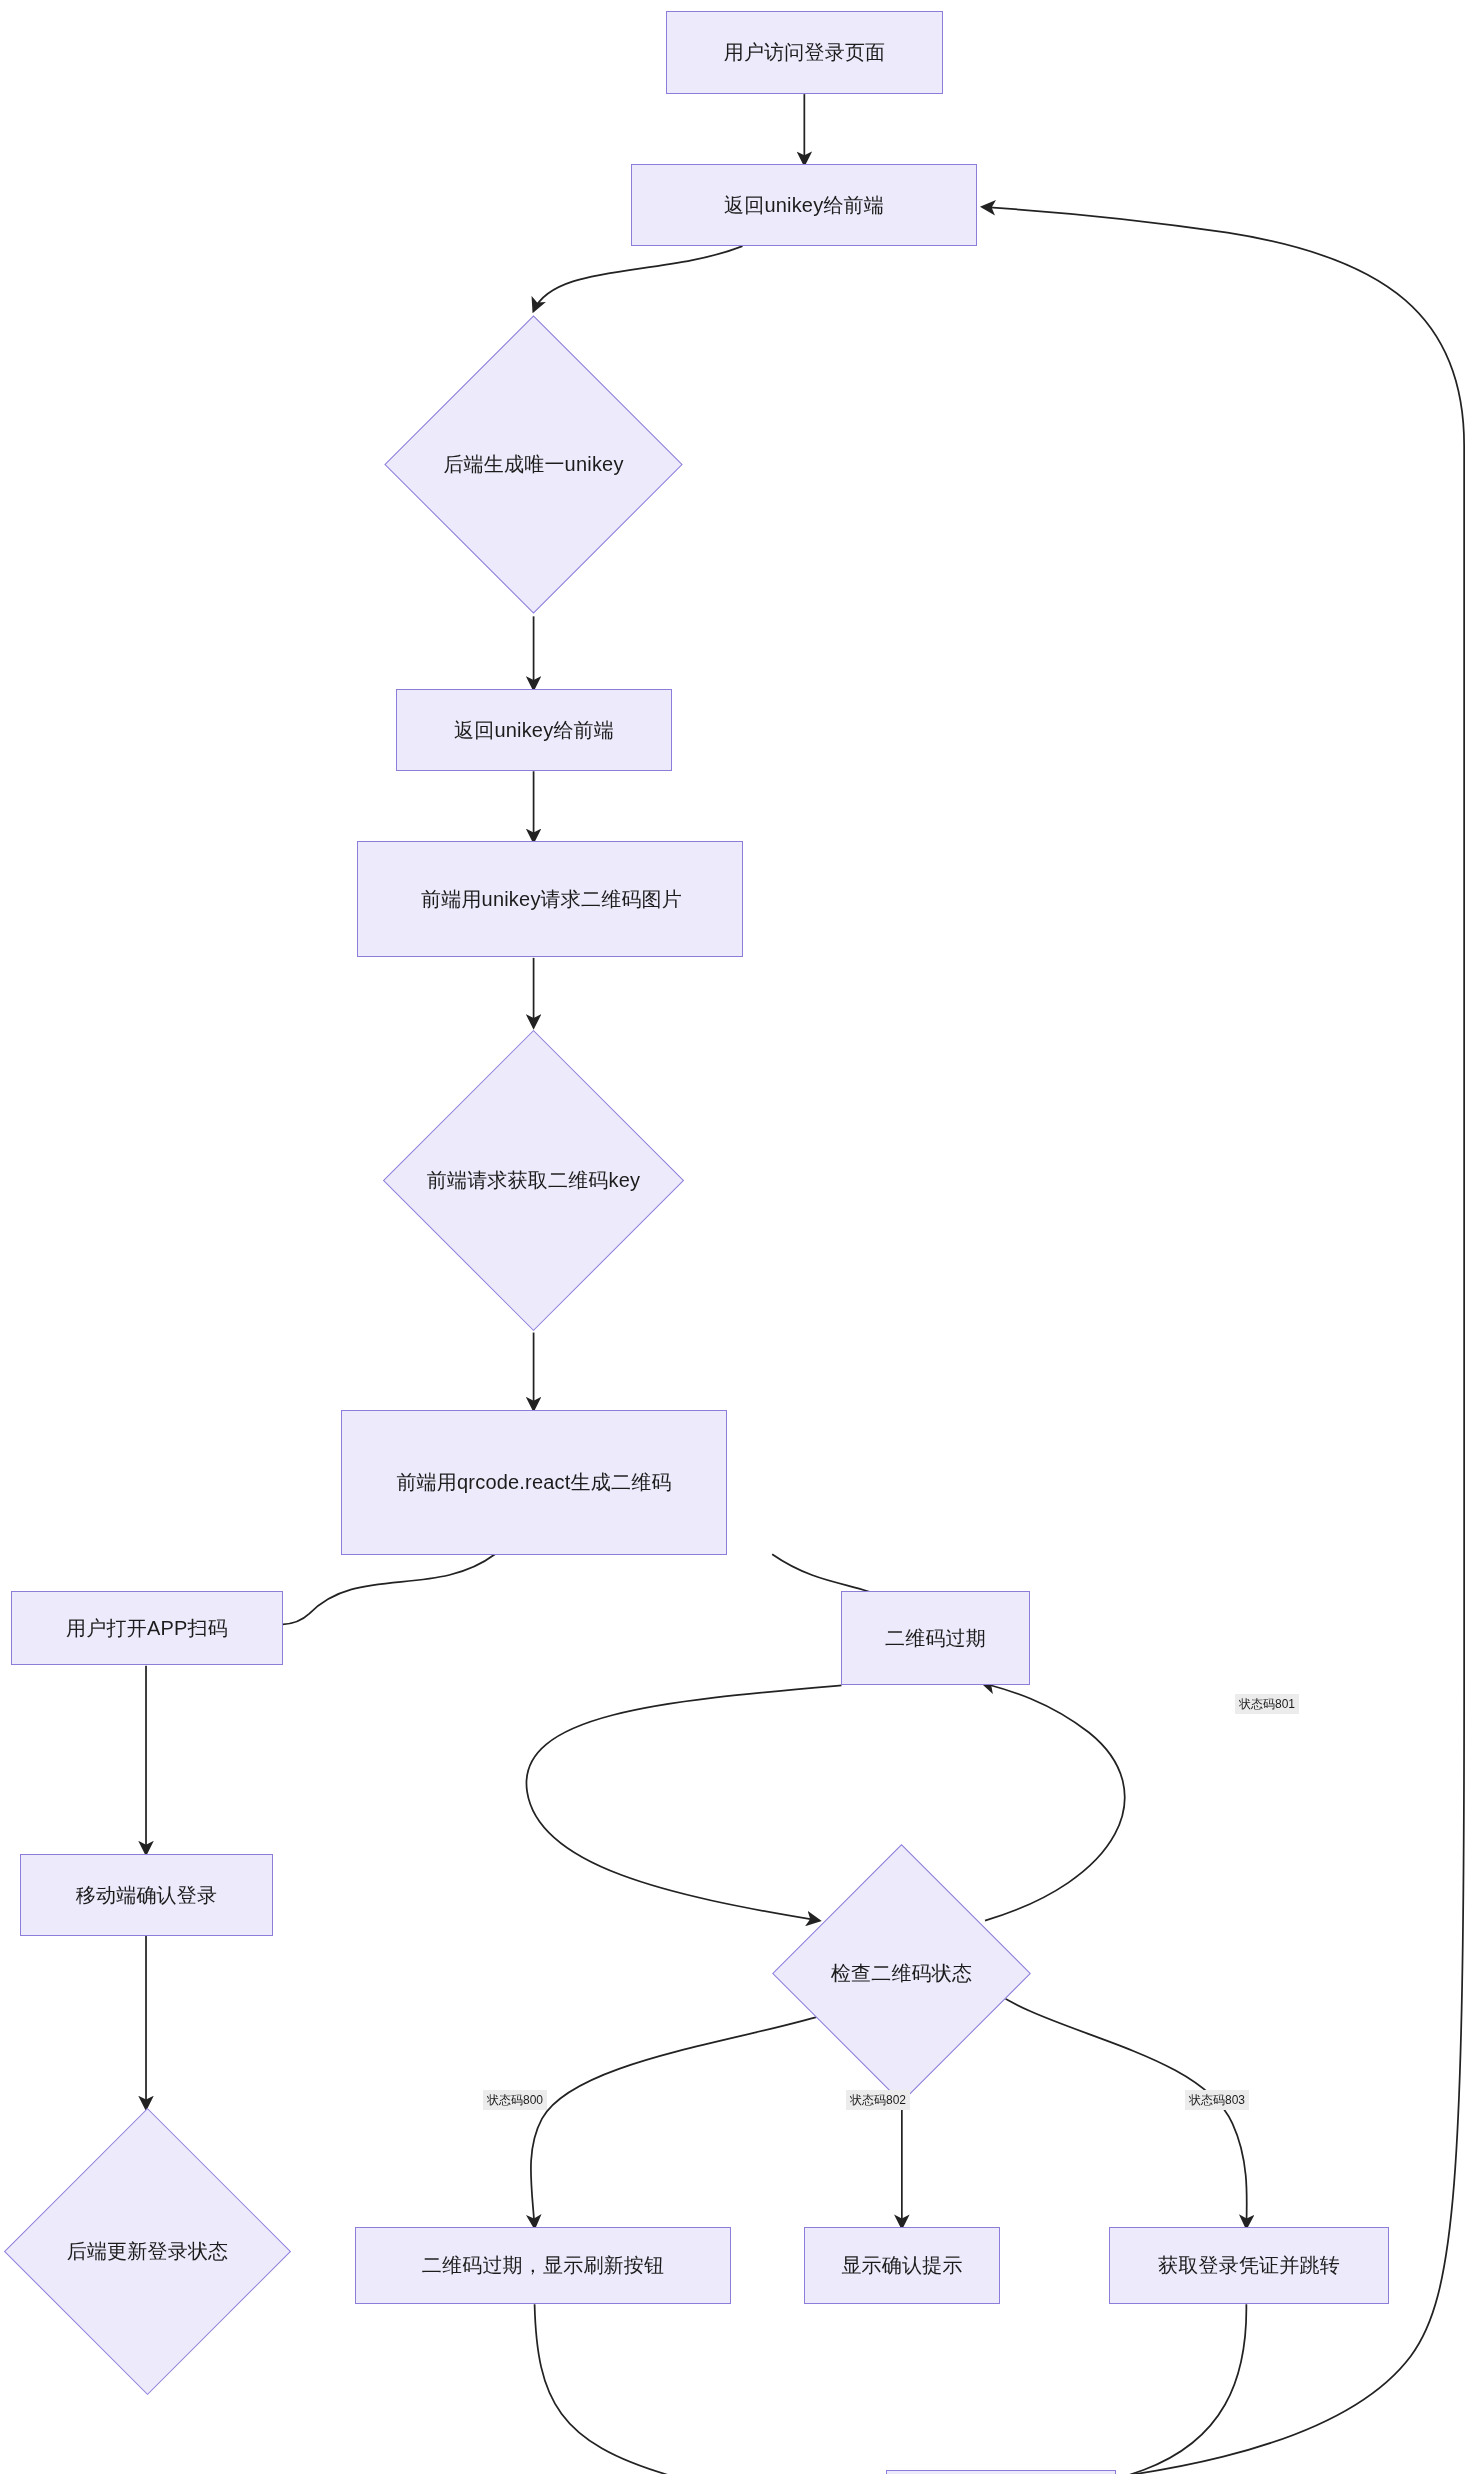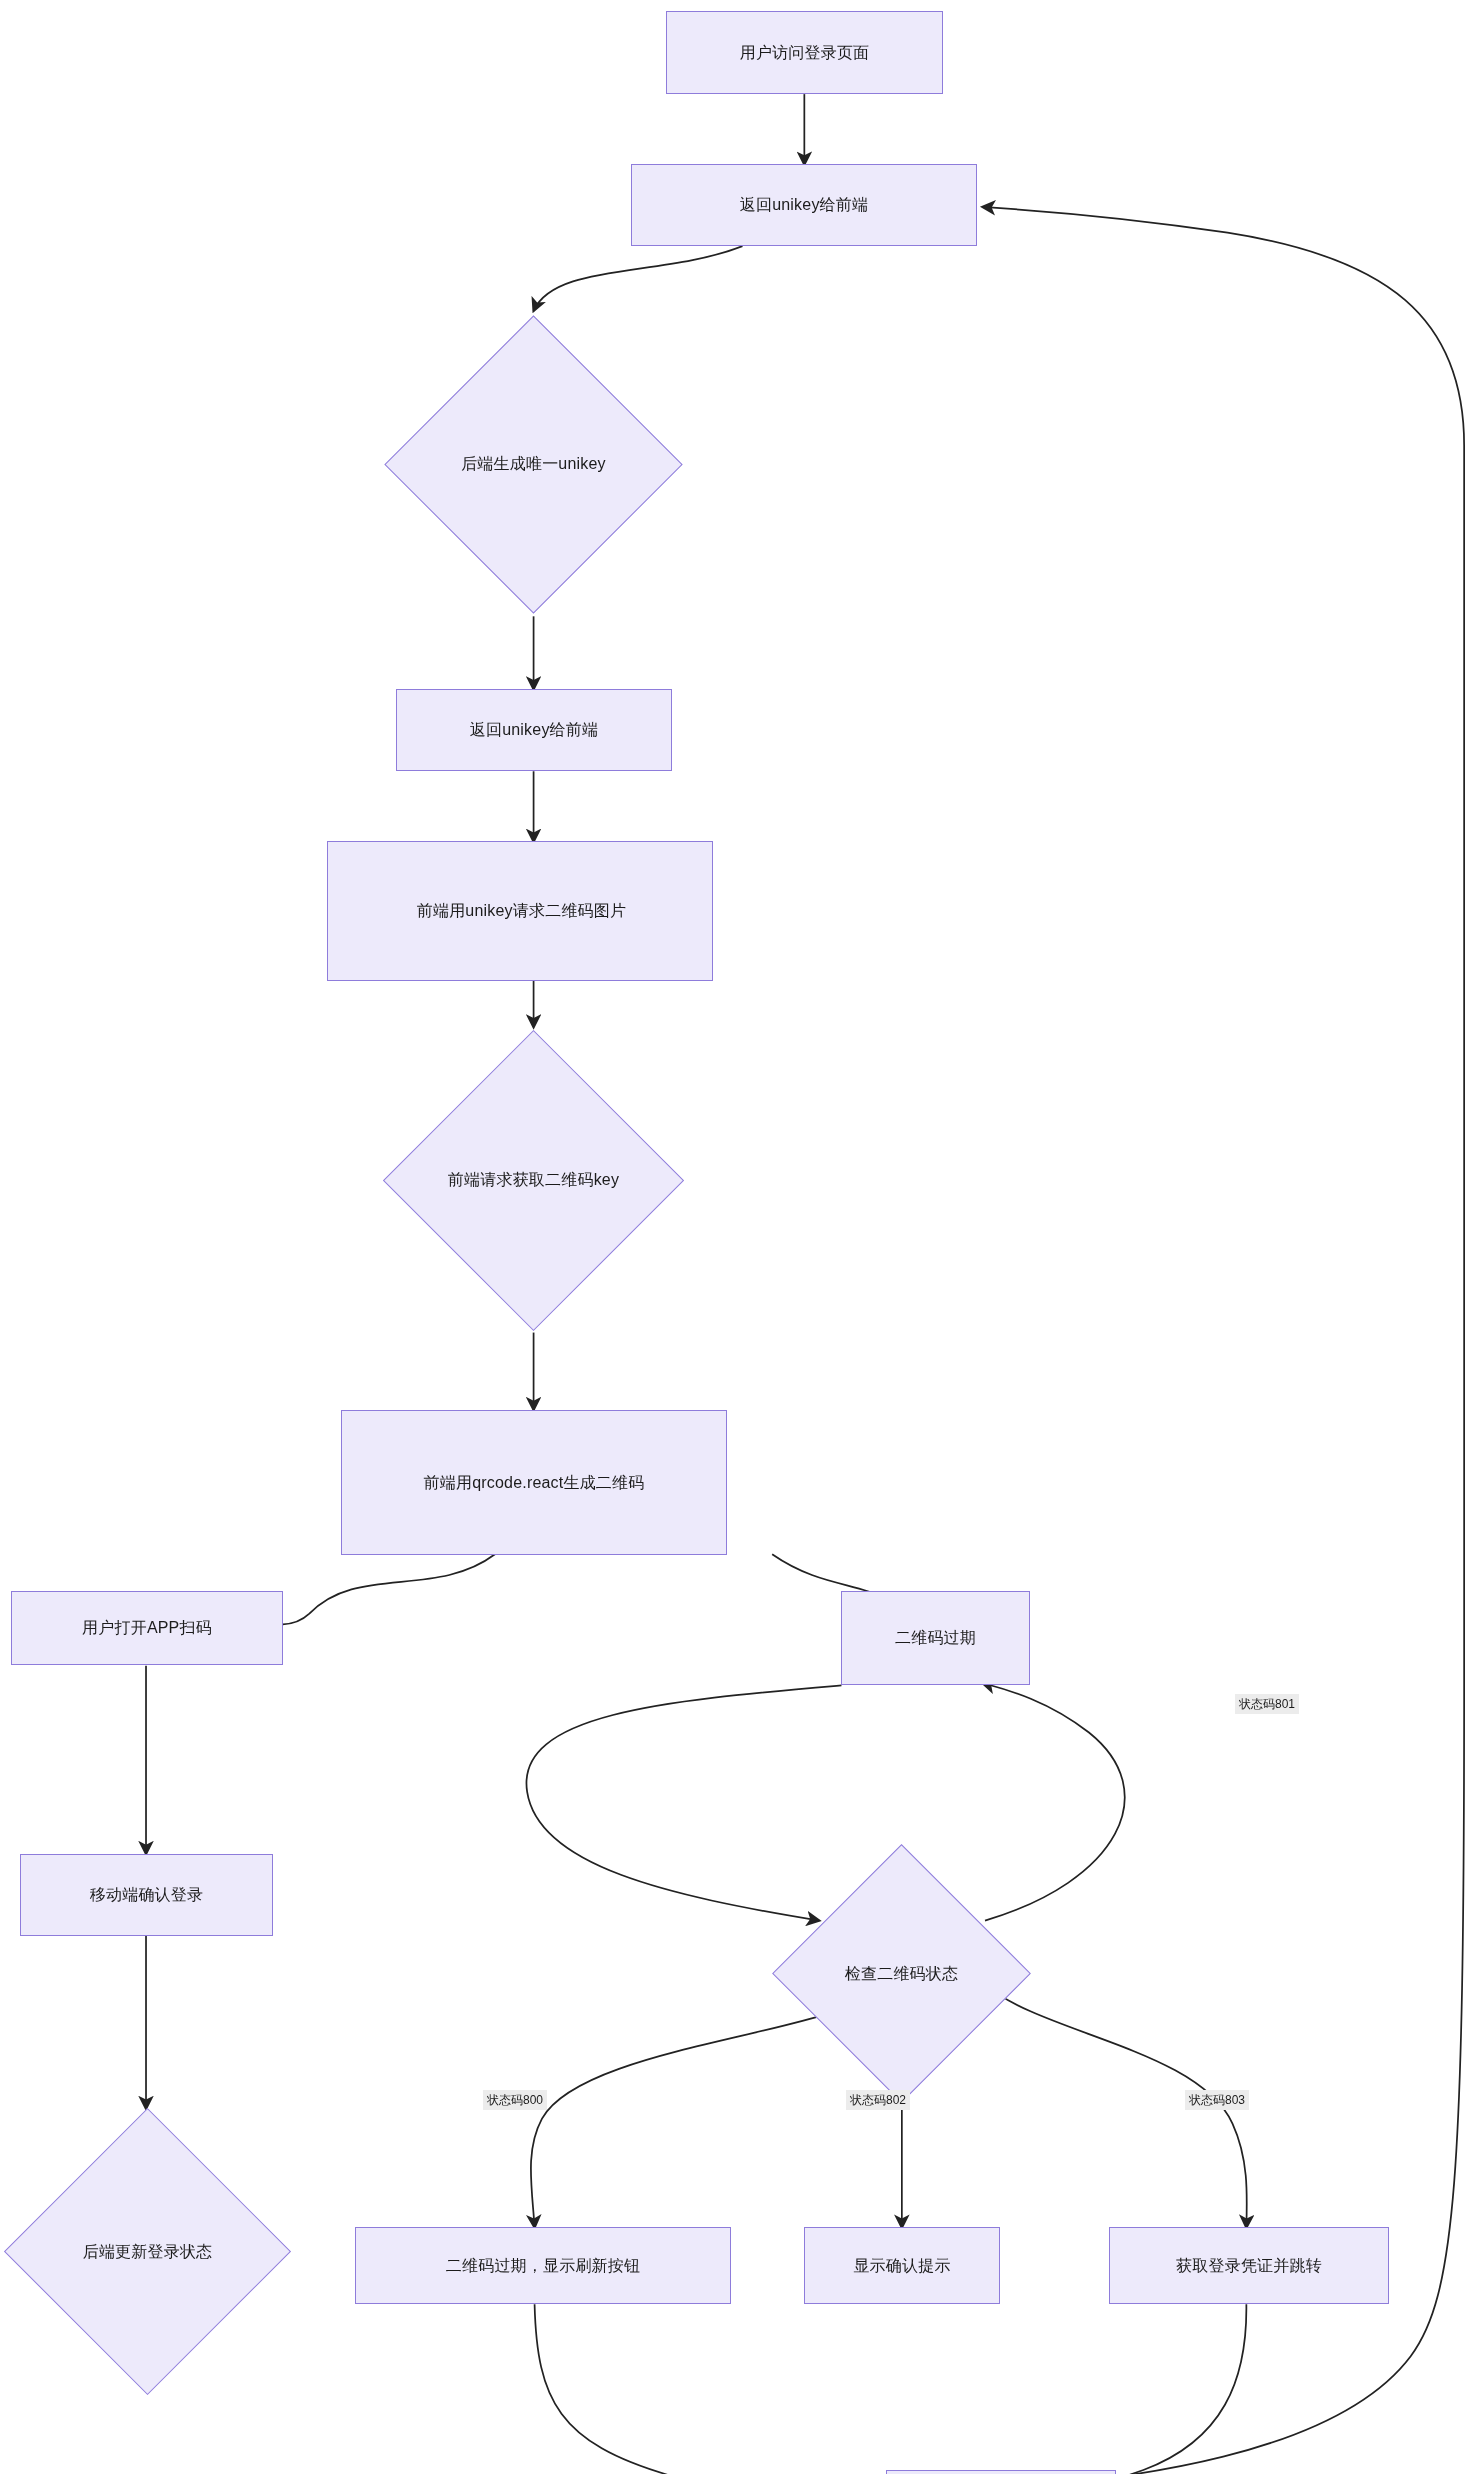--- a/index.html
+++ b/index.html
@@ -26,21 +26,21 @@
     height: 2577px;
   }
   .node {
     position: absolute;
     box-sizing: border-box;
     display: flex;
     align-items: center;
     justify-content: center;
     text-align: center;
     color: #1c1c1c;
-    font-size: 16px;
+    font-size: 20px;
     line-height: 1.45;
     letter-spacing: 0.2px;
   }
   .node.rect {
     background: #EDEAFB;
     border: 1.5px solid #8E7CDB;
     padding: 3px 7px;
   }
   .node.diamond {
     background: transparent;
@@ -145,21 +145,21 @@
 
   <div class="node diamond" style="left:386px; top:311px; width:295px; height:306px;">
     <span class="dshape" style="width:211px;height:211px;left:42px;top:48px;"></span>
     <span class="dlabel">后端生成唯一unikey</span>
   </div>
 
   <div class="node rect" style="left:396px; top:689px; width:276px; height:82px;">
     <span>返回unikey给前端</span>
   </div>
 
-  <div class="node rect" style="left:327px; top:841px; width:386px; height:140px;padding-left:10px;">
+  <div class="node rect" style="left:357px; top:841px; width:386px; height:116px;padding-left:10px;">
     <span>前端用unikey请求二维码图片</span>
   </div>
 
   <div class="node diamond" style="left:381px; top:1027px; width:305px; height:306px;">
     <span class="dshape" style="width:213px;height:213px;left:46px;top:47px;"></span>
     <span class="dlabel">前端请求获取二维码key</span>
   </div>
 
   <div class="node rect" style="left:11px; top:1591px; width:272px; height:74px;">
     <span>用户打开APP扫码</span>

